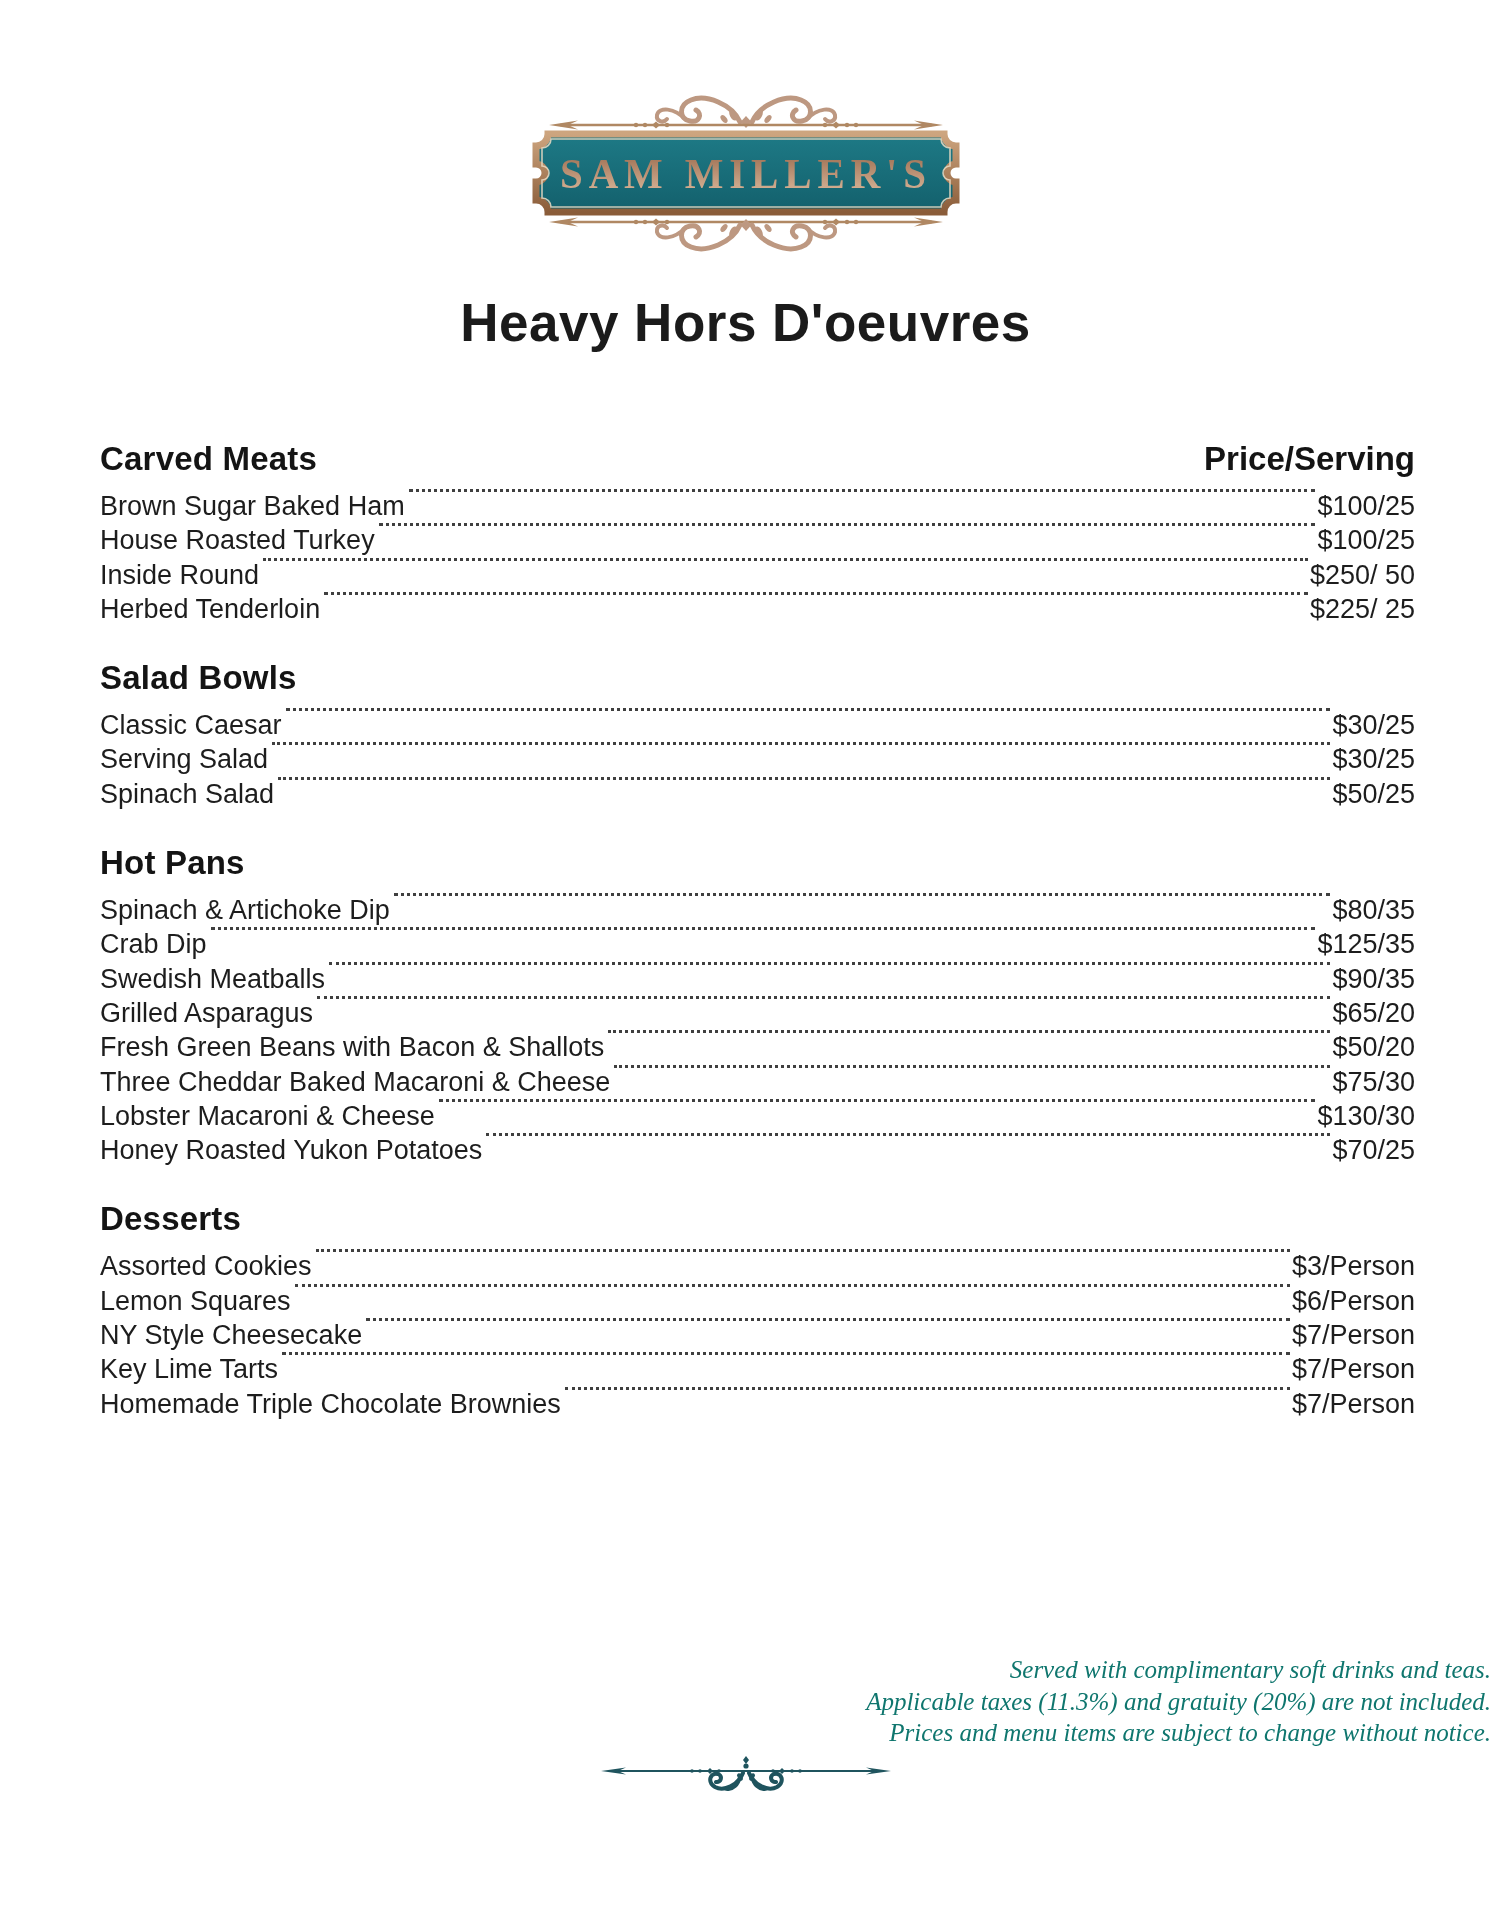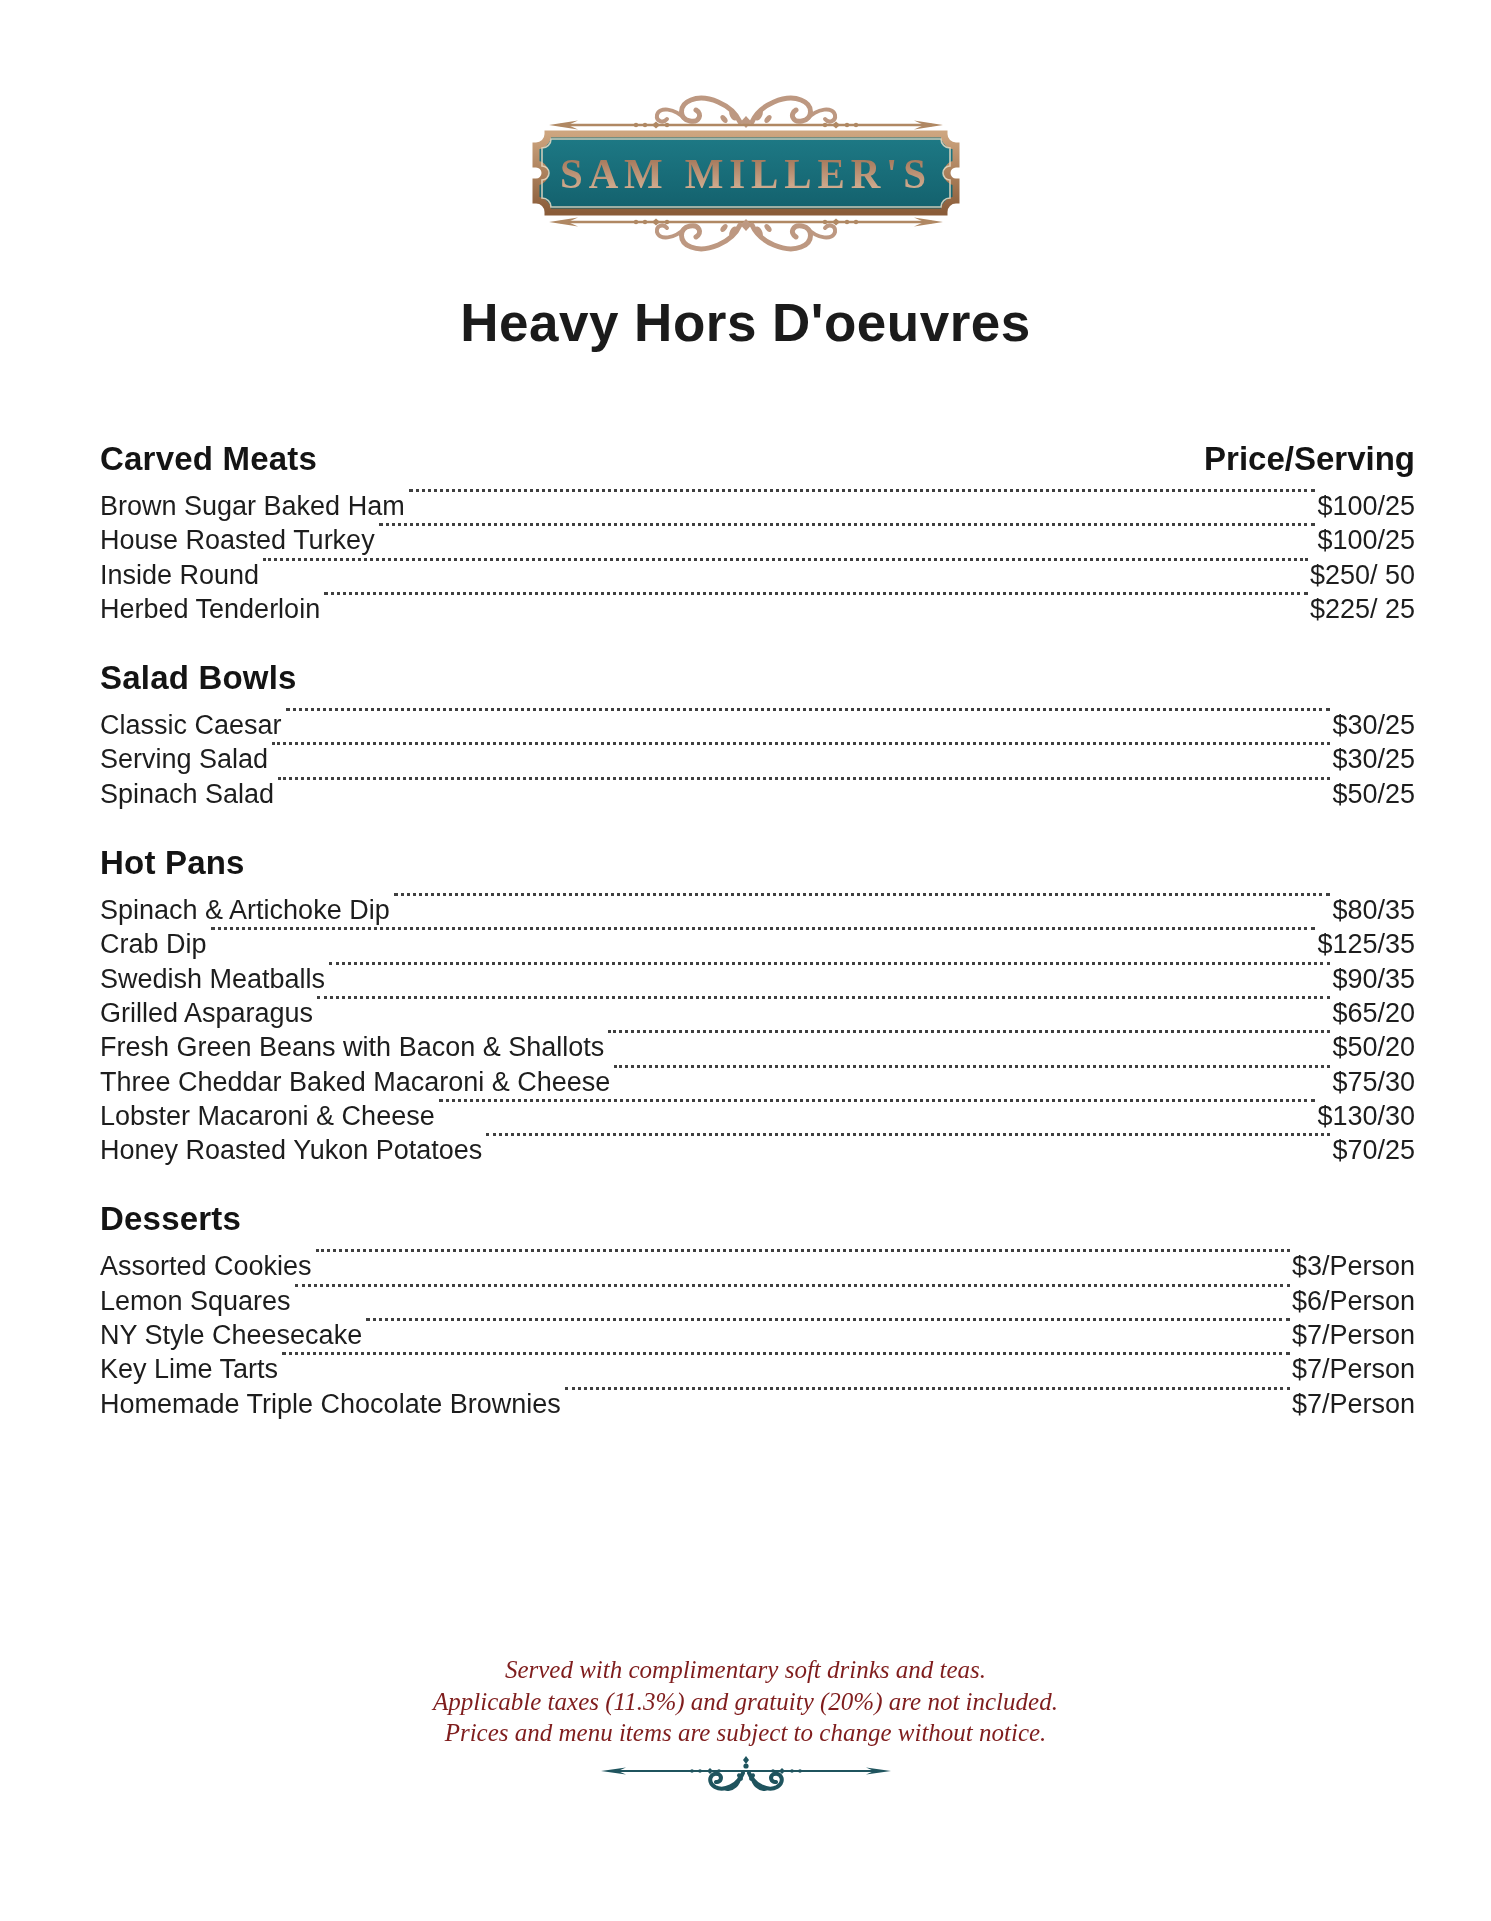--- a/index.html
+++ b/index.html
@@ -21,21 +21,21 @@
   .section-title{margin:0; font-size:33px; font-weight:700; color:#141414; letter-spacing:.2px;}
   .price-col-header{font-size:33px; font-weight:700; color:#141414;}
   .row{display:flex; align-items:flex-start; font-size:27px; line-height:34.3px; color:#1d1d1d;}
   .item-label{white-space:pre;}
   .item-price{white-space:pre;}
   .leader{flex:1; border-bottom:3px dotted #3f3f3f; margin:0 2px 0 4px; min-width:20px;}
   
   .footer{position:absolute; top:1654px; left:0; width:100%; text-align:center;}
   .footer p{
     margin:0; font-family:"Liberation Serif", serif; font-style:italic;
-    font-size:25px; line-height:31.5px; color:#7f1d1d;
+    font-size:25px; line-height:31.5px; color:#0f766e;text-align:right;
   }
   .footer svg{display:block; margin:6px auto 0;}
 </style>
 </head>
 <body>
 
 <div class="page">
 
   <div class="logo">
     <svg width="520" height="192" viewBox="0 0 520 192" xmlns="http://www.w3.org/2000/svg">

